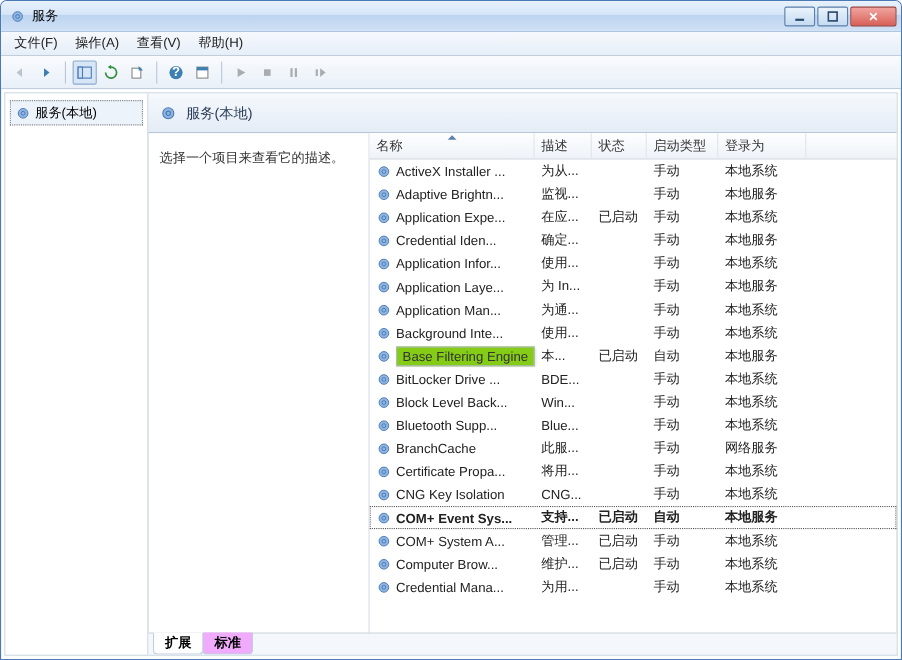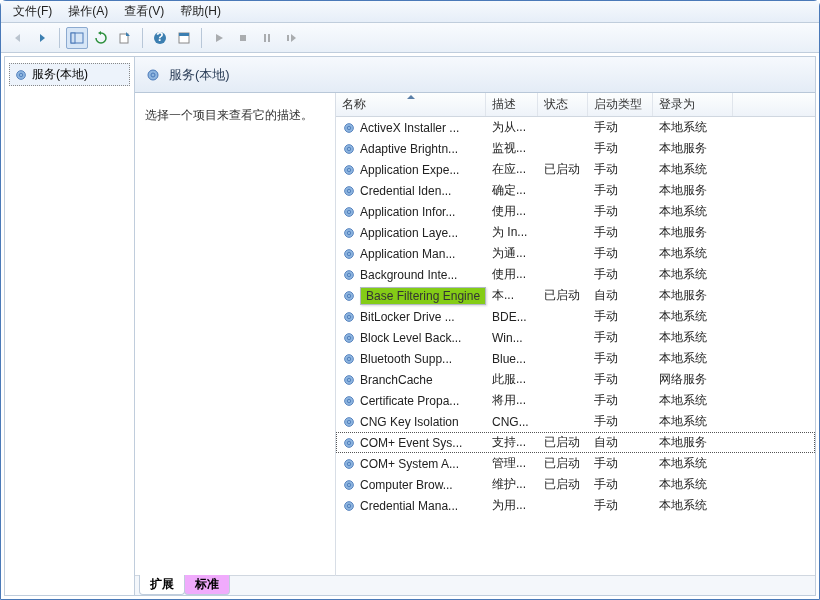--- a/index.html
+++ b/index.html
@@ -45,21 +45,21 @@
 .col-headers { height: 24px; display: flex; background: linear-gradient(to bottom, #fdfefe, #eef3f9); border-bottom: 1px solid #d0d7e0; }
 .col-h { display: flex; align-items: center; padding-left: 6px; border-right: 1px solid #e0e5ec; color: #333; position: relative; }
 .col-h.sorted::after { content: ""; position: absolute; left: 50%; top: 2px; transform: translateX(-50%); width: 0; height: 0; border-left: 4px solid transparent; border-right: 4px solid transparent; border-bottom: 4px solid #5a7fa8; }
 
 .rows { flex: 1; overflow-y: scroll; overflow-x: hidden; }
 .row { display: flex; height: 21px; align-items: center; }
 .row:nth-child(even){ }
 .cell { padding-left: 6px; white-space: nowrap; overflow: hidden; text-overflow: ellipsis; color: #222; }
 .cell.name { display: flex; align-items: flex-start; gap: 4px; }
 .gear-sm { width: 14px; height: 14px; display: inline-flex; flex: 0 0 14px; }
-.focus-row { outline: 1px dotted #555; outline-offset: -1px; }
+.focus-row { outline: 1px dotted #555; outline-offset: -1px; font-weight: bold; }
 .tooltip { position: absolute; background: #84cc16; border: 1px solid #b0b8c2; padding: 1px 5px; font-size: 12px; color: #333; pointer-events: none; box-shadow: 1px 1px 2px rgba(0,0,0,.15); }
 
 .tabs { height: 20px; display: flex; align-items: flex-end; border-top: 1px solid #d0d7e0; background: #f4f7fb; padding-left: 4px; margin-top:-1px;font-weight:bold; }
 .tab { padding: 1px 10px; border: 1px solid #c0cddc; border-top: none; border-radius: 0 0 4px 4px; background: #f0abfc; margin-right: -1px; cursor: default; }
 .tab.active { background: #fff; }
 
 
 .c-name { width: 150px; }
 .c-desc { width: 52px; }
 .c-status { width: 50px; }
@@ -74,20 +74,46 @@
 .rows::-webkit-scrollbar { width: 17px; }
 .rows::-webkit-scrollbar-track { background: #eef2f7; border-left: 1px solid #d0d7e0; }
 .rows::-webkit-scrollbar-thumb { background: linear-gradient(to right, #d8e4f2, #bcd0e8); border: 1px solid #9db9d9; border-radius: 2px; }
 .rows::-webkit-scrollbar-button { height: 17px; background: #e6edf6; border: 1px solid #c0cddc; }
 </style>
 </head>
 <body>
 
 <div class="window">
 
+  <div class="titlebar">
+    <span class="title-icon">
+      <svg class="gear-svg" viewBox="0 0 16 16">
+          <circle cx="8" cy="8" r="5"></circle>
+          <circle cx="8" cy="8" r="2" fill="#fff"></circle>
+        </svg>
+    </span>
+    <span class="title-text">服务</span>
+    <div class="win-btns">
+      <div class="win-btn">
+          <svg viewBox="0 0 10 10">
+            <rect x="1" y="7" width="8" height="2" fill="currentColor"></rect>
+          </svg>
+        </div>
+      <div class="win-btn">
+          <svg viewBox="0 0 10 10">
+            <rect x="1" y="1" width="8" height="8" fill="none" stroke="currentColor" stroke-width="1.5"></rect>
+          </svg>
+        </div>
+      <div class="win-btn close">
+          <svg viewBox="0 0 10 10">
+            <path d="M2 2 L8 8 M8 2 L2 8" stroke="currentColor" stroke-width="1.6"></path>
+          </svg>
+        </div>
+    </div>
+  </div>
 
   <div class="menubar">
     <div class="menu-item">文件(F)</div>
     <div class="menu-item">操作(A)</div>
     <div class="menu-item">查看(V)</div>
     <div class="menu-item">帮助(H)</div>
   </div>
 
   <div class="toolbar">
     <div class="tb-btn disabled">

